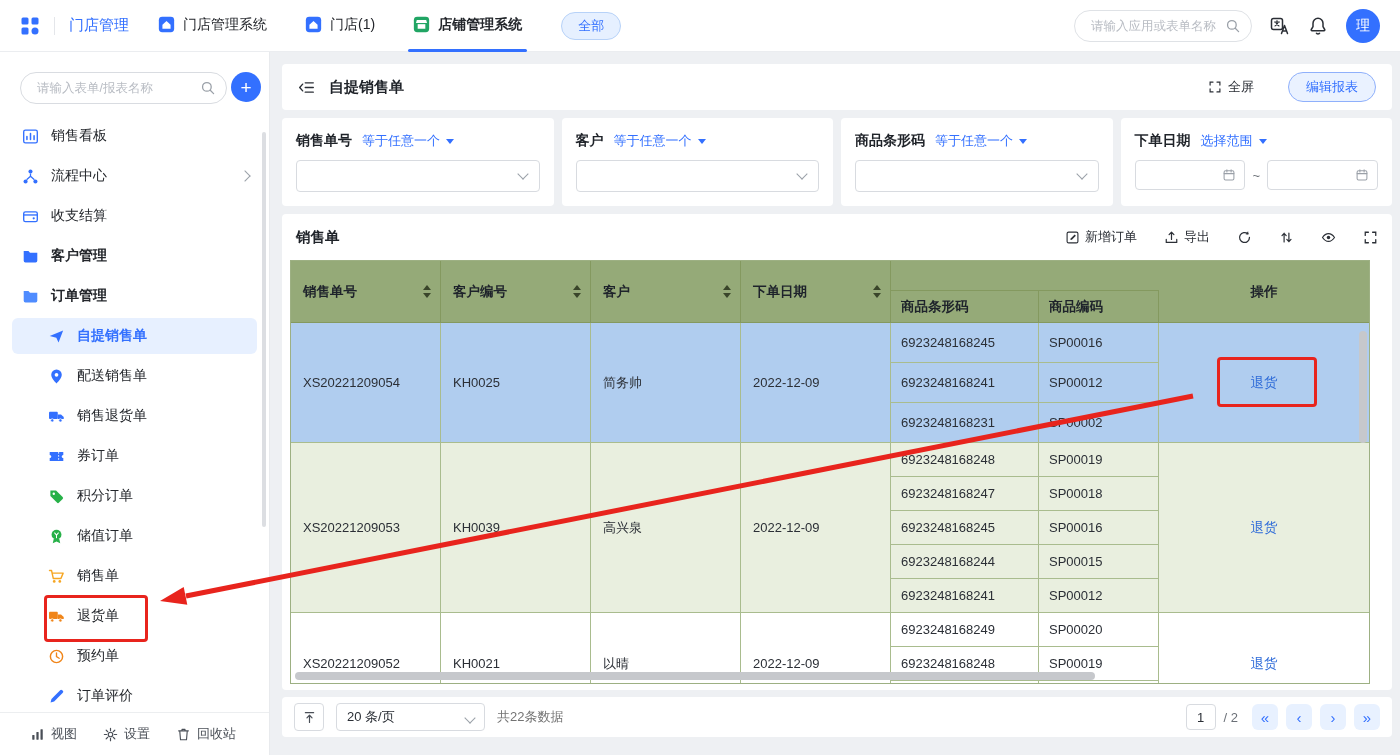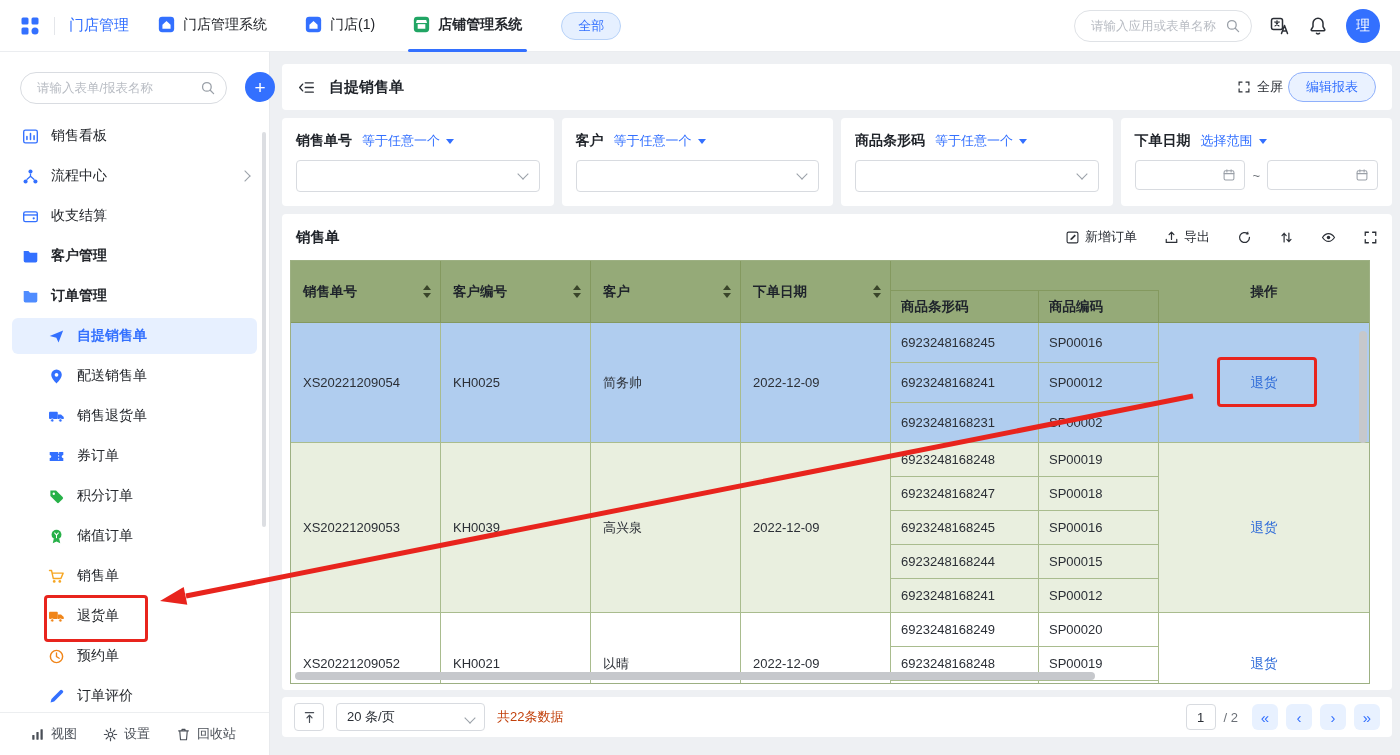--- a/index.html
+++ b/index.html
@@ -19,41 +19,41 @@
   .pill{margin-left:20px;align-self:center;background:#e6f0ff;border:1px solid #b7d2f8;color:#3370ff;font-size:13px;padding:4px 16px;border-radius:14px;cursor:pointer;white-space:nowrap}
   .top-right{margin-left:auto;display:flex;align-items:center;gap:18px}
   .top-search{width:178px;height:32px;border:1px solid #dfe2e6;border-radius:16px;display:flex;align-items:center;padding:0 10px 0 14px;box-sizing:border-box;background:#fff}
   .top-search input,.sb-search input{border:none;outline:none;flex:1;min-width:0;font-size:12.5px;color:#333;background:transparent;font-family:inherit}
   input::placeholder{color:#b8bcc3}
   .ic16{width:16px;height:16px;flex:none}
   .ic20{width:20px;height:20px;flex:none;cursor:pointer}
   .avatar{width:34px;height:34px;border-radius:50%;background:#3370ff;color:#fff;font-size:14px;display:flex;align-items:center;justify-content:center;cursor:pointer;flex:none}
   
   .sidebar{position:absolute;left:0;top:52px;width:270px;height:703px;background:#fff;border-right:1px solid #e8eaed;box-sizing:border-box;z-index:5}
-  .sb-search-row{display:flex;gap:18px;margin:20px 18px 4px 20px}
+  .sb-search-row{display:flex;gap:4px;margin:20px 18px 4px 20px}
   .sb-search{flex:1;height:32px;border:1px solid #d9dce1;border-radius:16px;display:flex;align-items:center;padding:0 10px 0 14px;box-sizing:border-box}
   .plus-btn{width:30px;height:30px;border-radius:50%;background:#3370ff;border:none;color:#fff;font-size:19px;line-height:1;display:flex;align-items:center;justify-content:center;cursor:pointer;flex:none;font-family:inherit}
   .menu{position:absolute;left:0;top:64px;right:0;bottom:43px;overflow:hidden}
   .mi{height:40px;display:flex;align-items:center;padding-left:22px;position:relative;font-size:14px;color:#23262b;cursor:pointer}
   .mi.sub{padding-left:48px}
   .mi.bold{font-weight:bold}
   .mi>*{position:relative;z-index:1}
   .mi.active{color:#3370ff;font-weight:bold}
   .mi.active::before{content:"";position:absolute;left:12px;right:12px;top:2px;bottom:2px;background:#e7f0ff;border-radius:6px;z-index:0}
   .mi-ic{width:17px;height:17px;margin-right:12px;flex:none}
   .mi-chevron{margin-left:auto;margin-right:20px;width:7px;height:7px;border-top:1.6px solid #9aa0a8;border-right:1.6px solid #9aa0a8;transform:rotate(45deg)}
   .sb-scroll{position:absolute;right:3px;top:80px;width:4px;height:395px;background:#dcdee2;border-radius:2px}
   .sb-footer{position:absolute;left:0;bottom:0;width:100%;height:43px;border-top:1px solid #eceef0;display:flex;align-items:center;gap:26px;padding-left:30px;box-sizing:border-box;background:#fff}
   .sbf-item{display:flex;align-items:center;gap:6px;font-size:13px;color:#4a4f57;cursor:pointer}
   .sbf-ic{width:15px;height:15px;flex:none}
   
   .page-header{position:absolute;left:282px;top:64px;width:1110px;height:46px;background:#fff;border-radius:4px;display:flex;align-items:center;padding:0 16px;box-sizing:border-box}
   .ph-ic{width:17px;height:17px;margin-right:14px;cursor:pointer;flex:none}
   .ph-title{font-size:15px;font-weight:bold;color:#1f2329}
-  .ph-right{margin-left:auto;display:flex;align-items:center;gap:5px}
+  .ph-right{margin-left:auto;display:flex;align-items:center;gap:34px}
   .ph-full{display:flex;align-items:center;gap:6px;font-size:13px;color:#2b2f36;cursor:pointer}
   .ph-full-ic{width:14px;height:14px;flex:none}
   .edit-report-btn{height:30px;padding:0 17px;border-radius:15px;border:1px solid #8fb0fb;background:#eaf2ff;color:#3370ff;font-size:13px;cursor:pointer;font-family:inherit}
   
   .filters{position:absolute;left:282px;top:118px;width:1110px;height:88px;display:flex;gap:8px}
   .fcard{flex:1;background:#fff;border-radius:4px;padding:14px 14px 0;box-sizing:border-box;min-width:0}
   .frow{display:flex;align-items:center;gap:10px}
   .flabel{font-size:14px;font-weight:bold;color:#1f2329;white-space:nowrap}
   .fop{display:flex;align-items:center;font-size:13px;color:#3370ff;cursor:pointer;white-space:nowrap}
   .caret{width:0;height:0;border:4px solid transparent;border-top:5px solid #3370ff;margin-left:6px;transform:translateY(2px)}
@@ -98,21 +98,21 @@
   .action-cell{flex:1;display:flex;align-items:center;justify-content:center}
   .return-link{color:#2e6bd8;font-size:13.5px;cursor:pointer}
   .hscroll{position:absolute;left:4px;bottom:3px;width:800px;height:8px;background:#c6c8cc;border-radius:4px;cursor:pointer}
   .vscroll{position:absolute;right:2px;top:70px;width:8px;height:112px;background:#c6c8cc;border-radius:4px;cursor:pointer}
   
   .footer-bar{position:absolute;left:282px;top:697px;width:1110px;height:40px;background:#fff;border-radius:4px;display:flex;align-items:center;padding:0 12px;box-sizing:border-box;gap:12px}
   .ft-iconbtn{width:30px;height:28px;border:1px solid #d8dbe0;border-radius:4px;background:#fff;display:flex;align-items:center;justify-content:center;cursor:pointer;padding:0}
   .ft-ic{width:15px;height:15px}
   .page-size-select{width:149px;height:28px;border:1px solid #d8dbe0;border-radius:4px;display:flex;align-items:center;padding:0 10px;box-sizing:border-box;font-size:13px;color:#2b2f36;position:relative;cursor:pointer}
   .page-size-select .chev{top:10px;right:10px}
-  .total-text{font-size:13px;color:#c2410c}
+  .total-text{font-size:13px;color:#737373}
   .pag{margin-left:auto;display:flex;align-items:center;gap:8px}
   .page-box{min-width:30px;height:26px;border:1px solid #d8dbe0;border-radius:4px;display:flex;align-items:center;justify-content:center;font-size:13px;color:#2b2f36;box-sizing:border-box;cursor:text;padding:0 4px}
   .page-suffix{font-size:13px;color:#6b7077;margin-right:6px}
   .pgbtn{width:26px;height:26px;border:none;border-radius:6px;background:#e8f1ff;color:#3370ff;font-size:15px;line-height:1;display:flex;align-items:center;justify-content:center;cursor:pointer;padding:0;font-family:inherit}
   
   .ann-box{position:absolute;border:3px solid #e8241d;border-radius:4px;z-index:50;pointer-events:none}
   .ann-a{left:1217px;top:357px;width:94px;height:44px}
   .ann-b{left:44px;top:595px;width:98px;height:41px}
   .ann-arrow{position:absolute;left:0;top:0;width:1400px;height:755px;z-index:49;pointer-events:none}
 </style>

